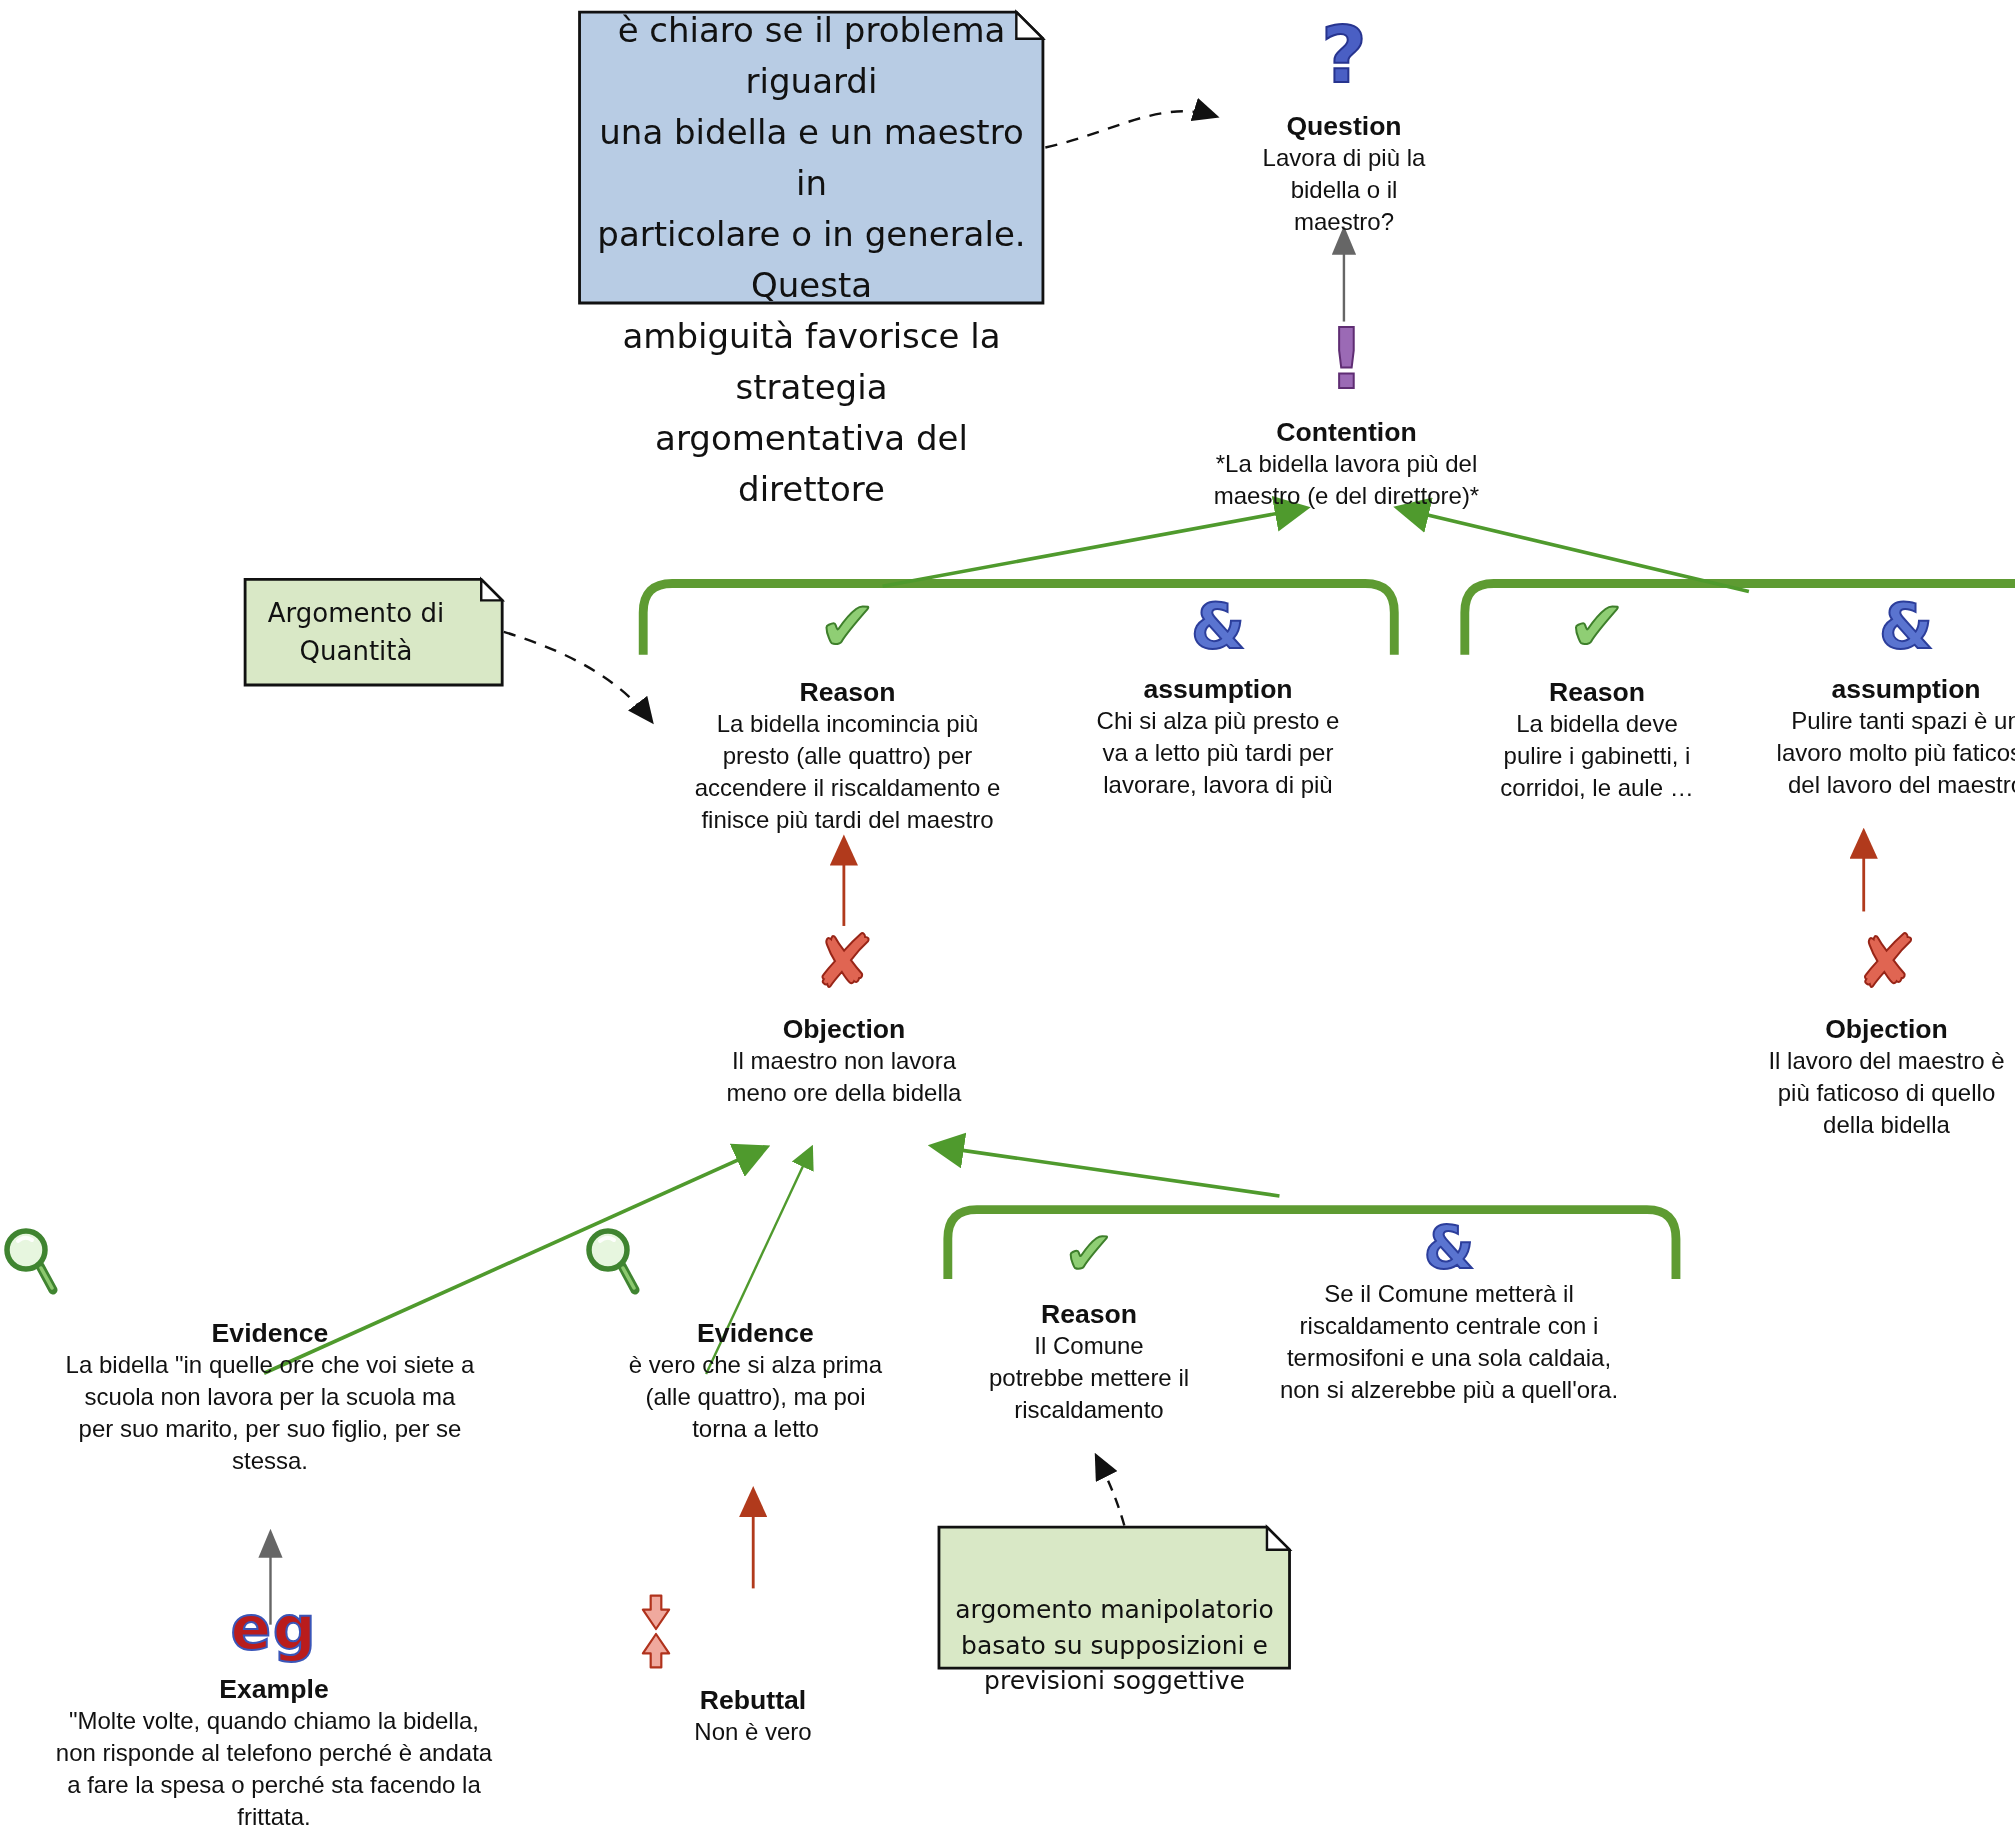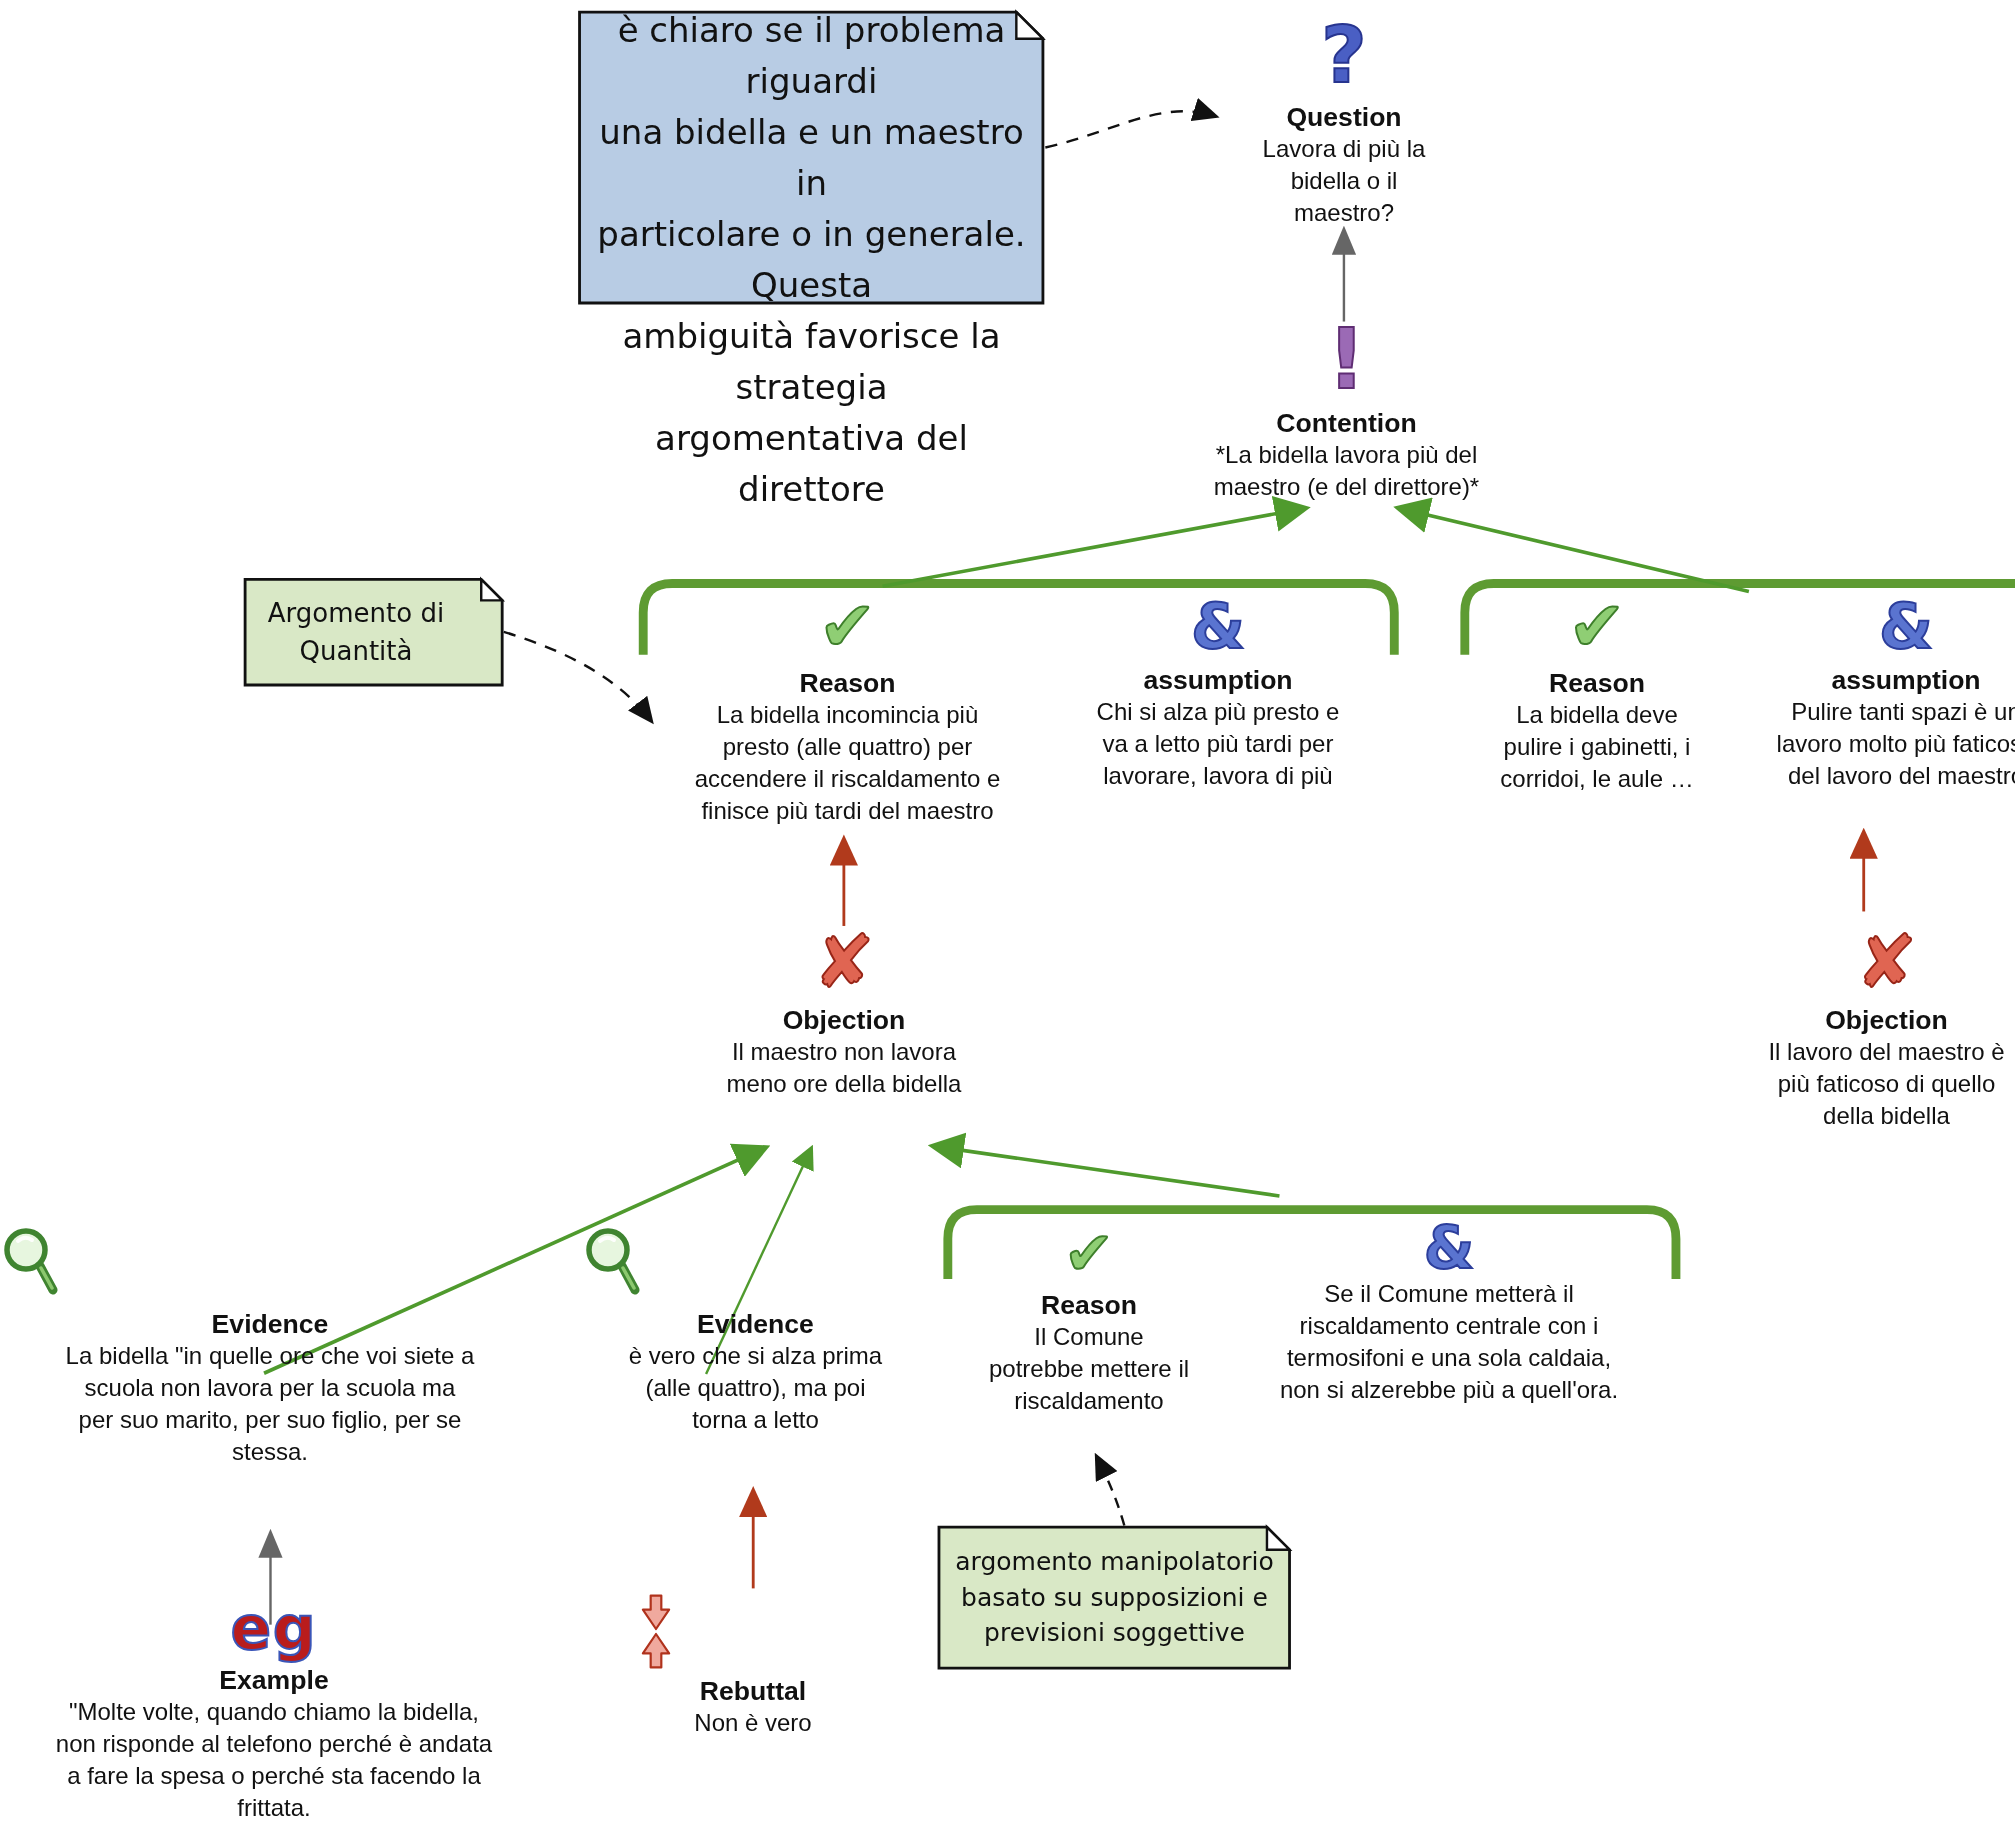--- a/index.html
+++ b/index.html
@@ -4,31 +4,31 @@
 <style>
   :root{
     --note-blue:#b8cce4; --note-green:#d9e8c6; --note-orange:#f2c internal;
   }
   html,body{margin:0;padding:0;background:#fff;}
   #canvas{position:relative;width:2297px;height:1835px;background:#ffffff;overflow:hidden;
           font-family:"Liberation Sans",sans-serif;color:#111;}
   #overlay{position:absolute;left:0;top:0;z-index:0;}
   .node{position:absolute;z-index:2;text-align:center;}
   .nicon{display:block;line-height:1;font-family:"DejaVu Sans",sans-serif;font-weight:bold;}
-  .nlabel{margin-top:7px;font-size:26.6px;font-weight:bold;}
+  .nlabel{margin-top:16px;font-size:26.6px;font-weight:bold;}
   .ntext{margin-top:0;font-size:24px;line-height:1.34;white-space:pre-line;}
   .ic-question{font-size:79px;color:#4a5fc4;-webkit-text-stroke:2px #27348f;}
   .ic-contention{font-size:83px;color:#9b6ab5;-webkit-text-stroke:2px #5f2d73;}
   .ic-check{font-size:69px;color:#8fce74;-webkit-text-stroke:2px #3e7f2b;}
   .ic-cross{font-size:73px;color:#e06552;-webkit-text-stroke:2px #982517;}
   .ic-amp{font-size:62px;color:#5a74d0;-webkit-text-stroke:2px #2c3e9b;}
   .ic-eg{font-size:60px;font-weight:800;color:#b91c1c;-webkit-text-stroke:2px #3a55b8;letter-spacing:1.6px;}
   .note-text{position:absolute;z-index:2;display:flex;align-items:center;justify-content:center;
              text-align:center;white-space:pre-line;font-family:"DejaVu Sans",sans-serif;}
-  .nt-big{font-size:25px;line-height:1.42;}
+  .nt-big{font-size:25px;line-height:1.42;margin-top:48px;}
   .nt-mid{font-size:26px;line-height:1.45;}
   .nt-small{font-size:34px;line-height:1.5;}
 </style>
 </head>
 <body>
 
 <div id="canvas">
 
   <svg id="overlay" width="2297" height="1835" viewBox="0 0 5700 4554">
     <defs>

